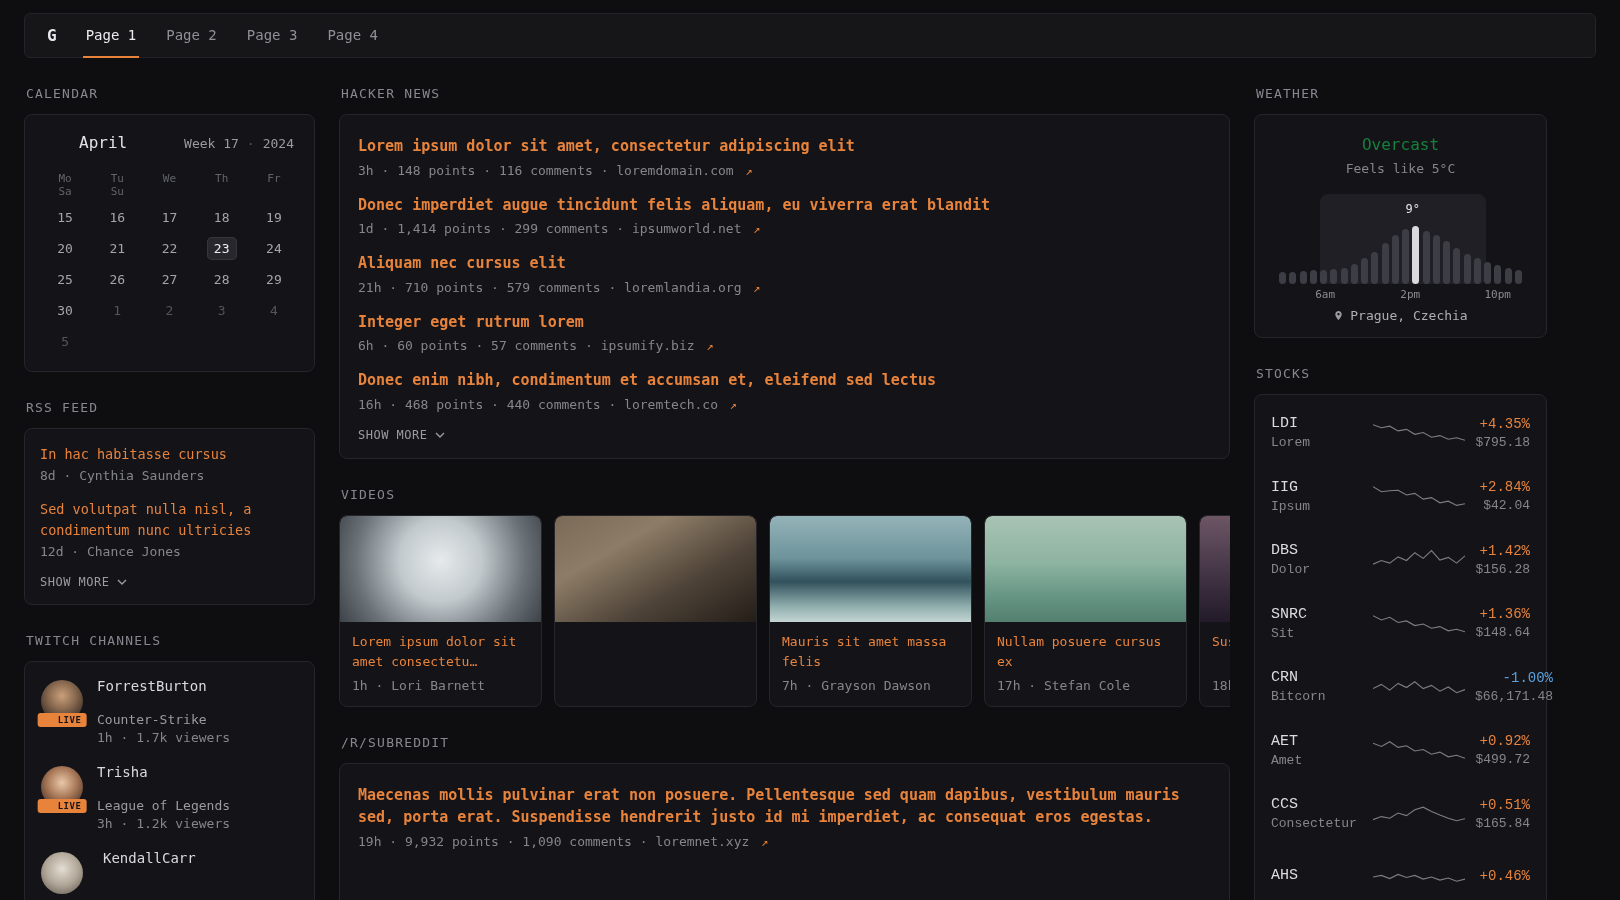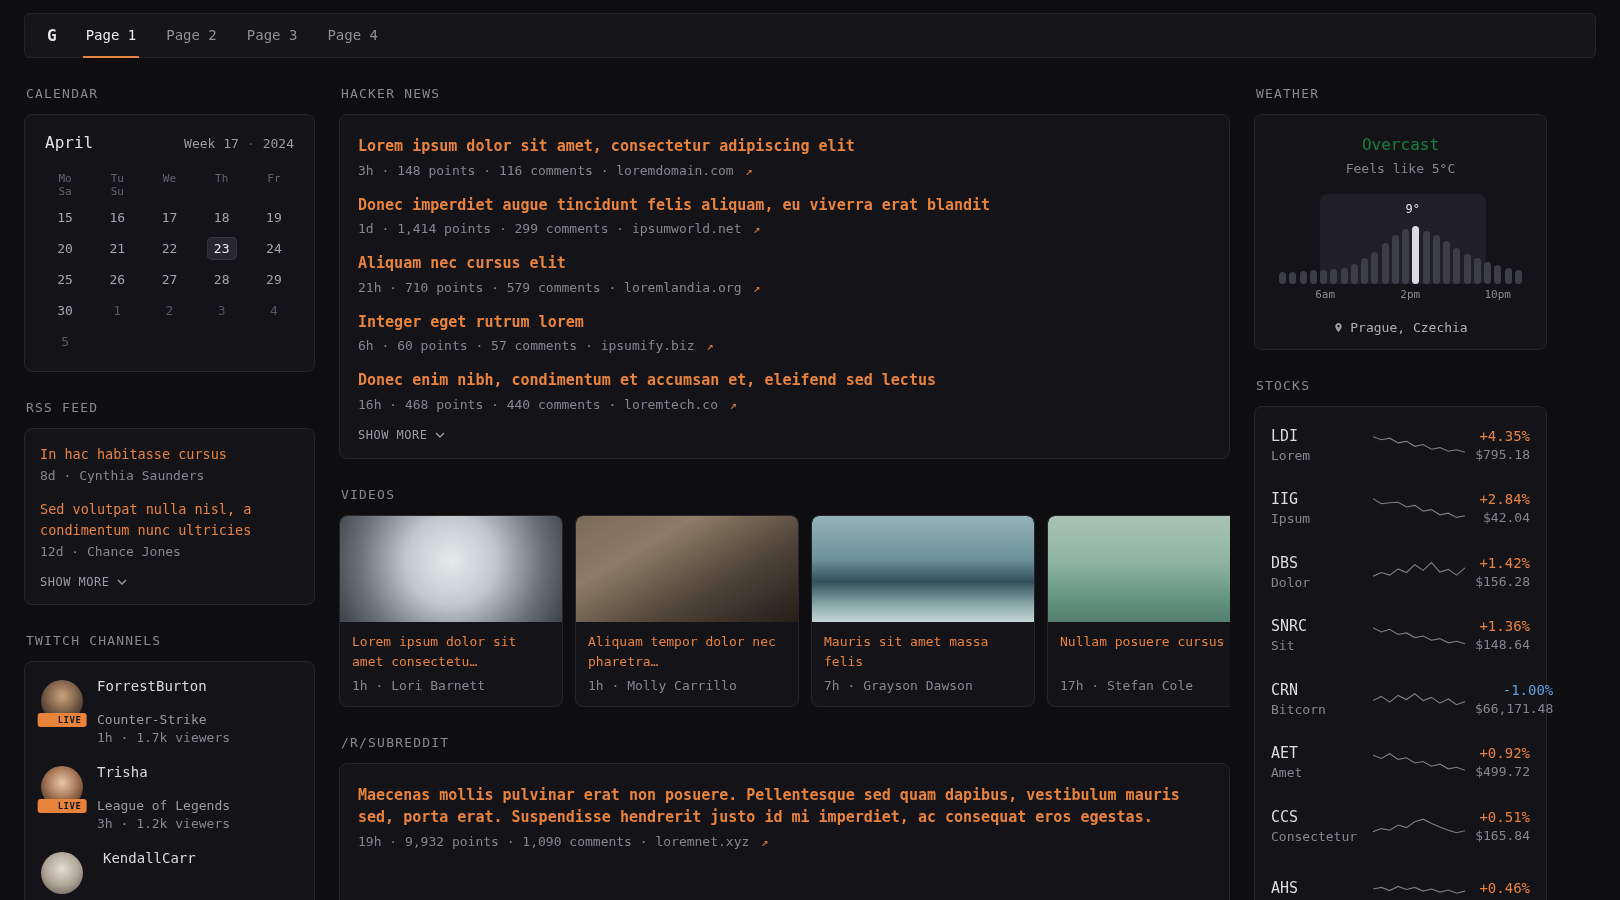--- a/index.html
+++ b/index.html
@@ -31,21 +31,21 @@
   .card { background:var(--card,#141418); border:1px solid var(--border,#25252a); border-radius:8px; }
   .meta { color:#85858c; font-size:13px; margin-top:3px; }
   .show-more { display:flex; align-items:center; gap:7px; color:#9a9aa0; font-size:12px;
                letter-spacing:.5px; margin-top:4px; }
   .chev { width:10px; height:6px; }
   .ext { color:var(--accent,#e8833c); margin-left:4px; font-size:12px; }
 
   
   .cal-card { padding:16px 14px 18px; }
   .cal-head { display:flex; justify-content:space-between; align-items:baseline; padding:2px 6px 0; }
-  .cal-month { font-size:16px; color:#e2e2e6; }
+  .cal-month { font-size:16px; color:#e2e2e6;margin-left:34px; }
   .cal-meta { font-size:13px; color:#9a9aa0; display:flex; gap:8px; }
   .cal-meta .dot { color:#55555c; }
   .cal-grid { display:grid; grid-template-columns:repeat(5,1fr); justify-items:center; }
   .cal-grid.wk { margin-top:20px; }
   .wkd { font-size:11px; color:#62626c; }
   .cal-grid.days { margin-top:8px; row-gap:8px; }
   .day { font-size:13px; color:#a4a4ac; padding:4px 0; width:30px; text-align:center; border-radius:5px; }
   .day.other { color:#54545e; }
   .day.today { background:#27272d; color:#ececf0; box-shadow:inset 0 0 0 1px #35353c; }
 
@@ -70,21 +70,21 @@
 
   
   .hn-card { padding:20px 18px 16px; }
   .hn-item { margin-bottom:16px; }
   .hn-title { display:block; color:var(--accent,#e8833c); font-size:15px; line-height:1.5;font-weight:bold; }
   .hn-item .meta { margin-top:5px; }
   .sub-card { padding:20px 18px; min-height:150px; }
 
   
   .vid-row { display:flex; gap:12px; overflow:hidden; }
-  .vid-card { width:224px; flex:none; overflow:hidden; }
+  .vid-card { width:203px; flex:none; overflow:hidden; }
   .vid-thumb { height:106px; border-radius:7px 7px 0 0; background:#33333a; }
   .vid-body { padding:10px 12px 13px; }
   .vid-title { display:block; color:var(--accent,#e8833c); font-size:13px; line-height:1.55; min-height:40px; }
   .vid-meta { margin-top:6px; }
 
   
   .weather-card { padding:20px 16px 14px; text-align:center; }
   .w-cond { font-size:16px; color:#15803d; }
   .w-feels { margin-top:7px; }
   .w-chart { position:relative; height:100px; margin:24px 8px 0; }
@@ -92,26 +92,26 @@
                 background:#1f1f25; border-radius:8px; }
   .w-now { position:absolute; top:2px; left:55%; transform:translateX(-50%);
            font-size:12px; color:#e4e4e8; }
   .w-bars { position:absolute; left:0; right:0; bottom:16px; top:0;
             display:flex; align-items:flex-end; justify-content:space-between; }
   .wbar { width:7px; height:calc(var(--h,20) * 0.58px); background:#3d3d45; border-radius:4px; }
   .wbar.now { background:#d9d9de; }
   .w-times { position:absolute; left:0; right:0; bottom:0; height:12px; }
   .w-time { position:absolute; transform:translateX(-50%); font-size:11px; color:#8a8a90; }
   .w-loc { display:flex; align-items:center; justify-content:center; gap:6px;
-           margin-top:20px; color:#aeaeb4; font-size:13px; }
+           margin-top:8px; color:#aeaeb4; font-size:13px; }
   .pin { width:11px; height:13px; fill:#9a9aa0; flex:none; }
 
   
   .stocks-card { padding:6px 16px; }
-  .stock-row { display:flex; align-items:center; height:63.5px; gap:10px; }
+  .stock-row { display:flex; align-items:center; height:63.5px; gap:10px;font-family:Liberation Mono, monospace; }
   .st-left { width:92px; flex:none; }
   .st-sym { font-size:15px; color:#dcdce0; }
   .spark { width:92px; height:30px; flex:none; }
   .spark polyline { fill:none; stroke:#8f8f96; stroke-width:1.1; opacity:.85; }
   .st-right { flex:1; text-align:right; }
   .st-chg { color:var(--accent,#e8833c); font-size:14px; }
   .st-chg.neg { color:var(--negative,#5aa0dd); }
 </style>
 </head>
 <body>
@@ -330,24 +330,20 @@
         <div class="card vid-card">
           <div class="vid-thumb" style="background: radial-gradient(circle at 50% 42%, rgb(230, 234, 236) 0%, rgb(194, 201, 205) 35%, rgb(106, 113, 119) 72%, rgb(60, 66, 71) 100%);"></div>
           <div class="vid-body">
             <a class="vid-title">Lorem ipsum dolor sit amet consectetu…</a>
             <div class="meta vid-meta">1h · Lori Barnett</div>
           </div>
         </div>
 
         <div class="card vid-card">
           <div class="vid-thumb" style="background: linear-gradient(150deg, rgb(122, 106, 88) 0%, rgb(141, 124, 102) 30%, rgb(78, 67, 56) 65%, rgb(36, 30, 24) 100%);"></div>
-          <div class="vid-body">
-            <a class="vid-title">Aliquam tempor dolor nec pharetra…</a>
-            <div class="meta vid-meta">1h · Molly Carrillo</div>
-          </div>
         </div>
 
         <div class="card vid-card">
           <div class="vid-thumb" style="background: linear-gradient(rgb(147, 179, 184) 0%, rgb(110, 147, 155) 40%, rgb(49, 81, 92) 62%, rgb(143, 173, 173) 85%, rgb(195, 213, 212) 100%);"></div>
           <div class="vid-body">
             <a class="vid-title">Mauris sit amet massa felis</a>
             <div class="meta vid-meta">7h · Grayson Dawson</div>
           </div>
         </div>
 

